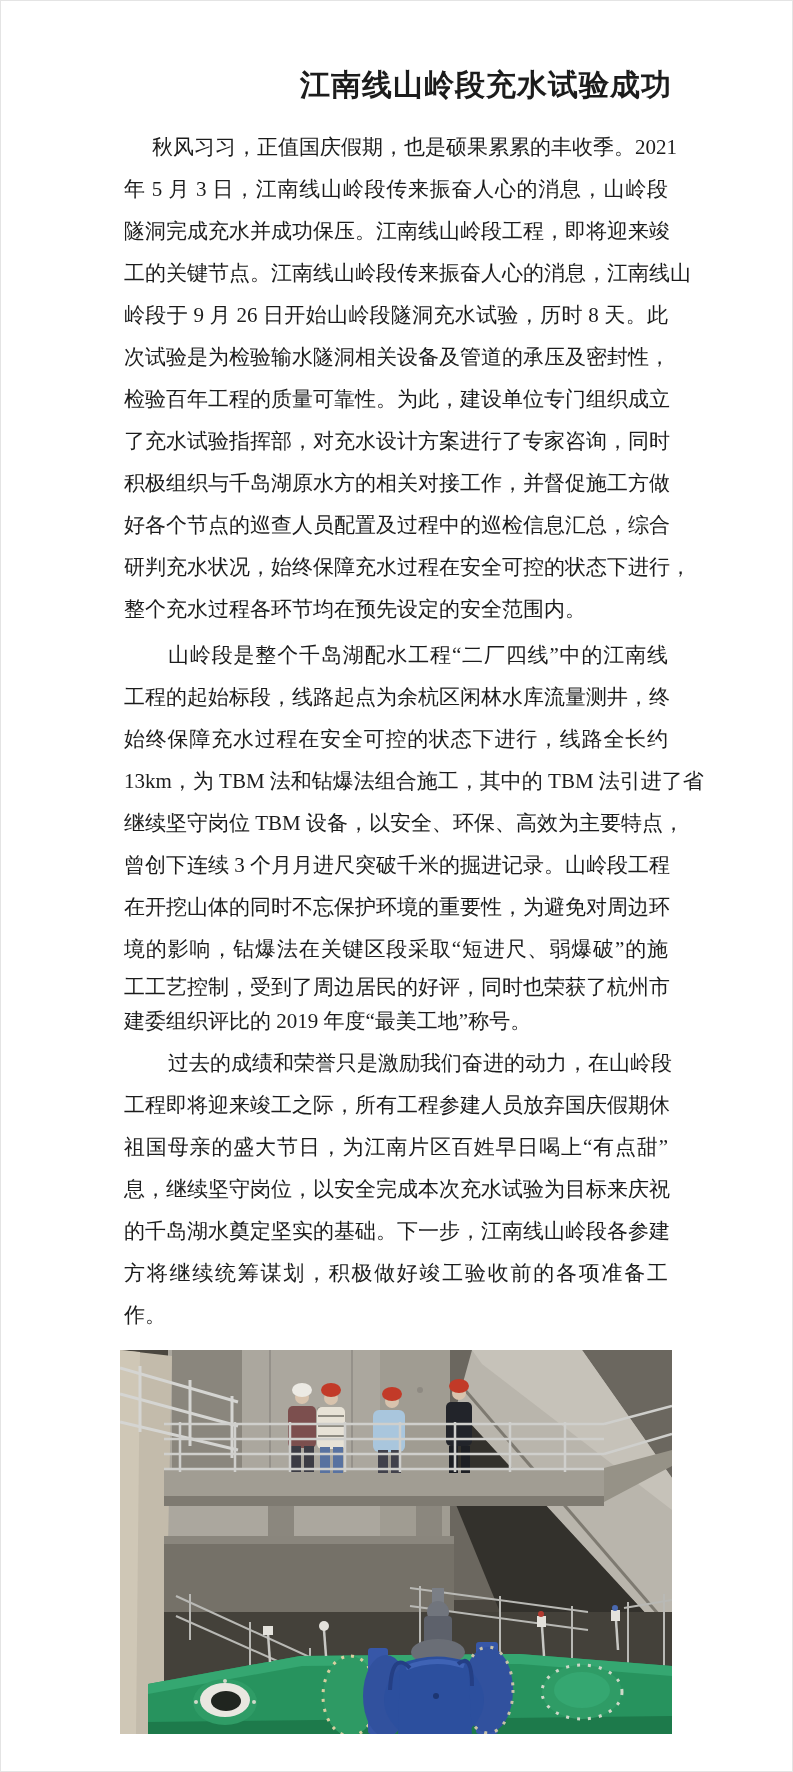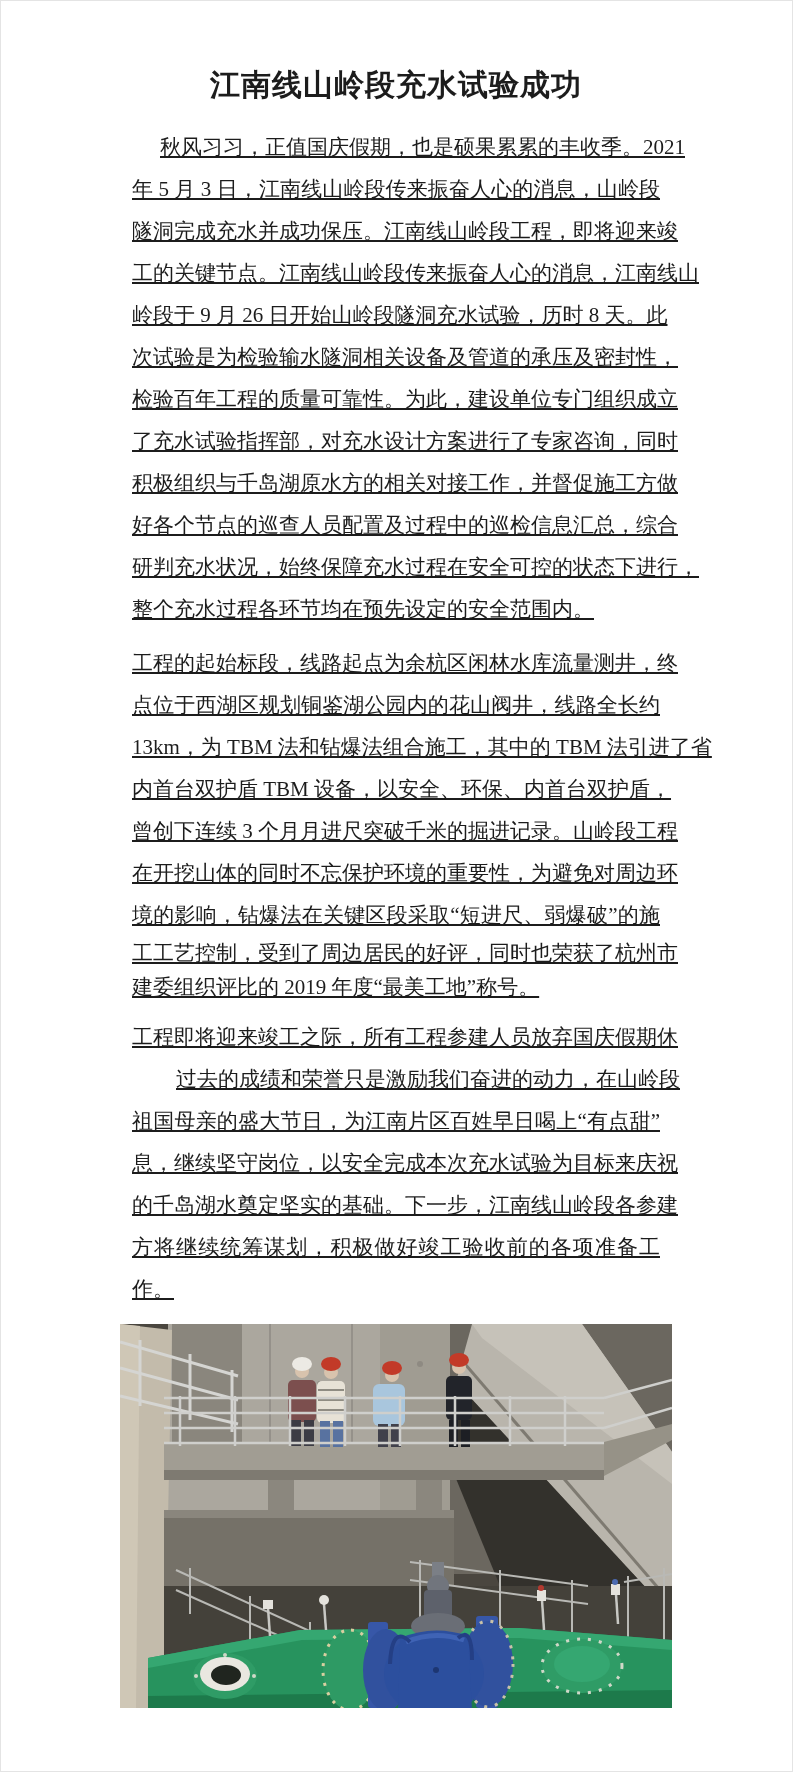--- a/index.html
+++ b/index.html
@@ -15,26 +15,26 @@
   .content{
     position:absolute;
     left:120px;top:0;
     width:552px;
   }
   .doc-title{
     padding-top:62px;
     font-size:30px;
     line-height:46px;
     font-weight:bold;
-    text-align:center;
+    text-align:right;
     letter-spacing:1px;
     white-space:nowrap;
   }
   .body-text{margin-top:18px;font-size:21px;}
-  .para{margin:12px;text-decoration:underline;}
+  .para{margin:4px;}
   .tline{
     line-height:42px;
     text-align:justify;
     text-align-last:justify;
     text-justify:inter-character;
     white-space:nowrap;
   }
   .tline.tight{line-height:34px;}
   .tline.last{text-align-last:left;white-space:normal;}
   .para.p1 .tline.first{text-indent:28px;}
@@ -64,33 +64,34 @@
           <div class="tline">岭段于 9 月 26 日开始山岭段隧洞充水试验，历时 8 天。此</div>
           <div class="tline">次试验是为检验输水隧洞相关设备及管道的承压及密封性，</div>
           <div class="tline">检验百年工程的质量可靠性。为此，建设单位专门组织成立</div>
           <div class="tline">了充水试验指挥部，对充水设计方案进行了专家咨询，同时</div>
           <div class="tline">积极组织与千岛湖原水方的相关对接工作，并督促施工方做</div>
           <div class="tline">好各个节点的巡查人员配置及过程中的巡检信息汇总，综合</div>
           <div class="tline">研判充水状况，始终保障充水过程在安全可控的状态下进行，</div>
           <div class="tline last">整个充水过程各环节均在预先设定的安全范围内。</div>
         </div>
       <div class="para p2">
+          <div class="tline first">山岭段是整个千岛湖配水工程“二厂四线”中的江南线</div>
           <div class="tline">工程的起始标段，线路起点为余杭区闲林水库流量测井，终</div>
-          <div class="tline">点位于西湖区规划铜鉴湖公园内的花山阀井，线路全长约</div>
+          <div class="tline">始终保障充水过程在安全可控的状态下进行，线路全长约</div>
           <div class="tline">13km，为 TBM 法和钻爆法组合施工，其中的 TBM 法引进了省</div>
-          <div class="tline">内首台双护盾 TBM 设备，以安全、环保、内首台双护盾，</div>
+          <div class="tline">继续坚守岗位 TBM 设备，以安全、环保、高效为主要特点，</div>
           <div class="tline">曾创下连续 3 个月月进尺突破千米的掘进记录。山岭段工程</div>
           <div class="tline">在开挖山体的同时不忘保护环境的重要性，为避免对周边环</div>
           <div class="tline">境的影响，钻爆法在关键区段采取“短进尺、弱爆破”的施</div>
           <div class="tline tight">工工艺控制，受到了周边居民的好评，同时也荣获了杭州市</div>
           <div class="tline last tight">建委组织评比的 2019 年度“最美工地”称号。</div>
         </div>
       <div class="para p3">
+          <div class="tline first">过去的成绩和荣誉只是激励我们奋进的动力，在山岭段</div>
           <div class="tline">工程即将迎来竣工之际，所有工程参建人员放弃国庆假期休</div>
-          <div class="tline first">过去的成绩和荣誉只是激励我们奋进的动力，在山岭段</div>
           <div class="tline">祖国母亲的盛大节日，为江南片区百姓早日喝上“有点甜”</div>
           <div class="tline">息，继续坚守岗位，以安全完成本次充水试验为目标来庆祝</div>
           <div class="tline">的千岛湖水奠定坚实的基础。下一步，江南线山岭段各参建</div>
           <div class="tline last">方将继续统筹谋划，积极做好竣工验收前的各项准备工作。</div>
         </div>
     </div>
 
     <div class="photo">
       <svg width="552" height="384" viewBox="0 0 552 384" xmlns="http://www.w3.org/2000/svg">
 

